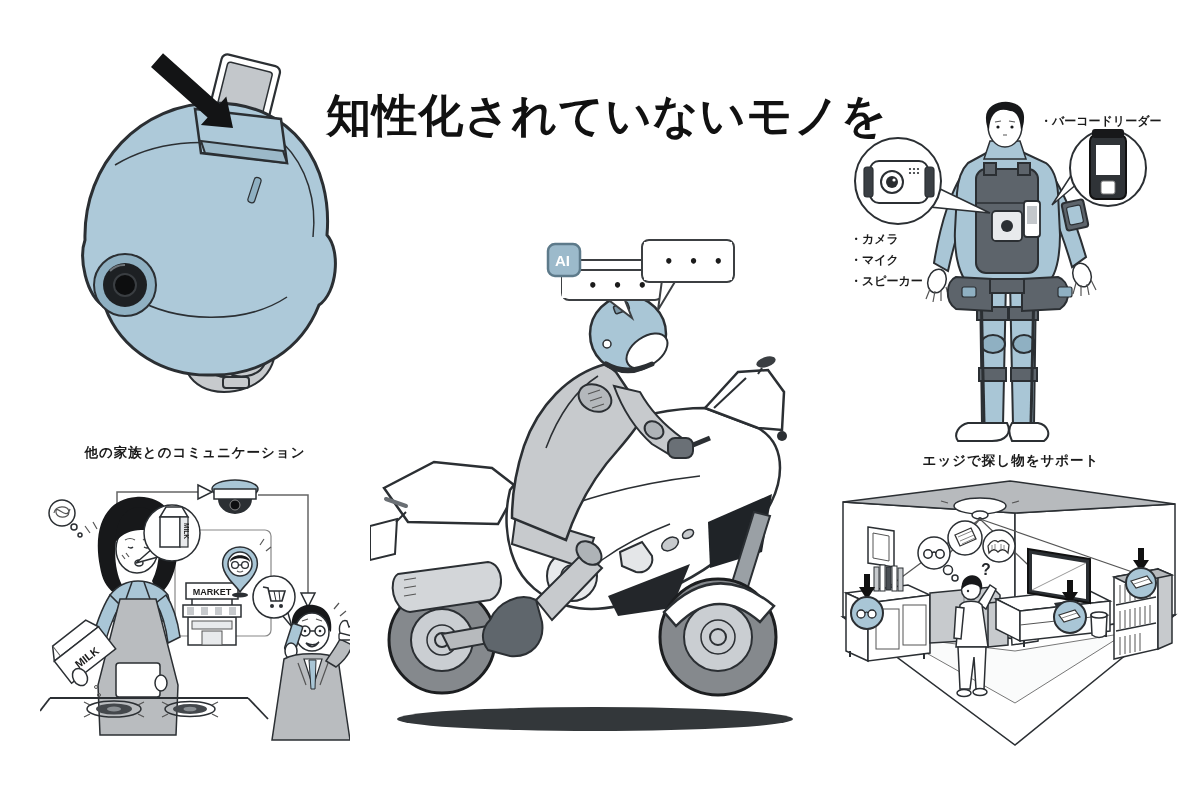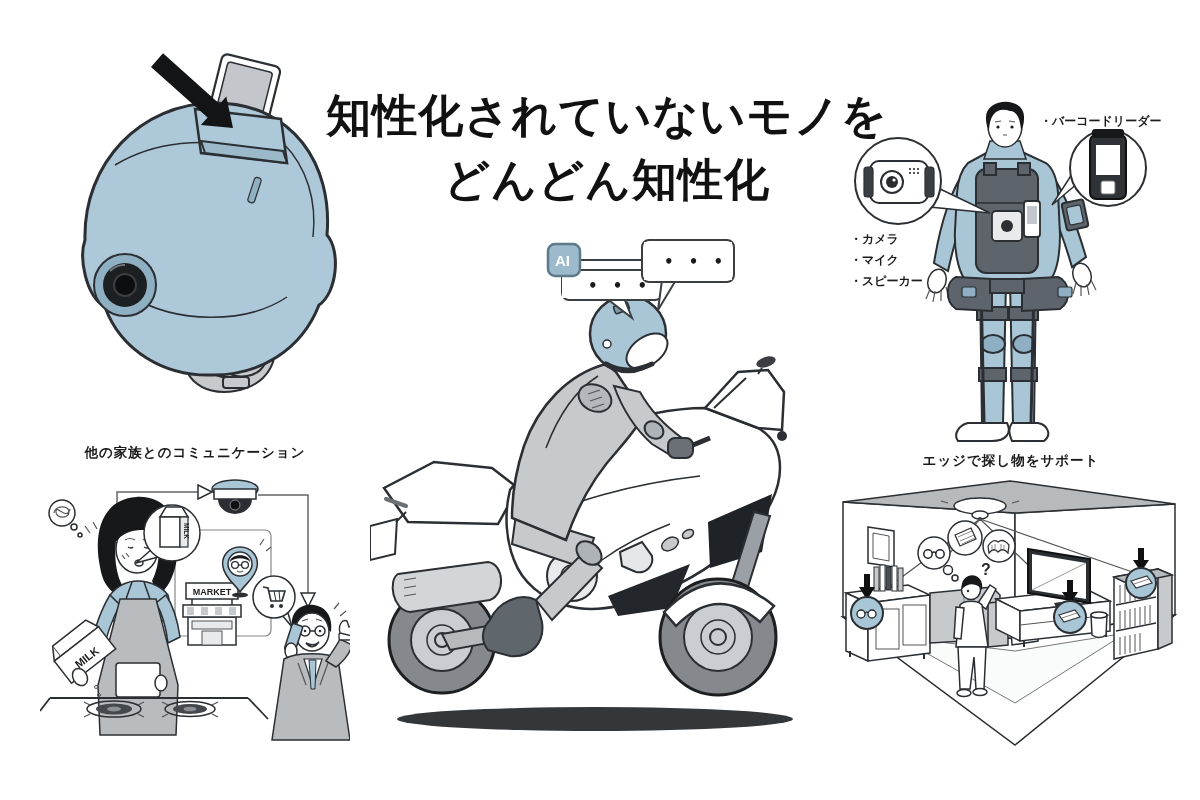--- a/index.html
+++ b/index.html
@@ -28,21 +28,20 @@
   .sign-txt{font-family:"Liberation Sans",sans-serif;font-weight:bold;fill:#1b1b1b;}
   .qmark{font-family:"Liberation Sans",sans-serif;font-weight:bold;font-size:16px;fill:#23262a;}
 </style>
 </head>
 <body>
 
 <div class="canvas">
 
   <div class="abs main-title">
     <div>知性化されていないモノを</div>
-    <div>どんどん知性化</div>
   </div>
 
   <svg class="abs" style="left:55px;top:45px" width="300" height="350" viewBox="0 0 300 350">
 
     <g>
       <path class="gy" d="M132,296 C120,330 146,352 180,346 C214,340 228,312 214,288 L196,296 C204,314 196,330 176,332 C156,334 144,320 150,300 Z"></path>
       <path class="gy" d="M166,300 C160,320 172,334 192,331 C210,328 217,311 208,296 L196,301 C201,310 197,320 188,321 C178,322 172,314 177,303 Z"></path>
       <rect class="gy" x="168" y="332" width="26" height="11" rx="3"></rect>
     </g>
 

